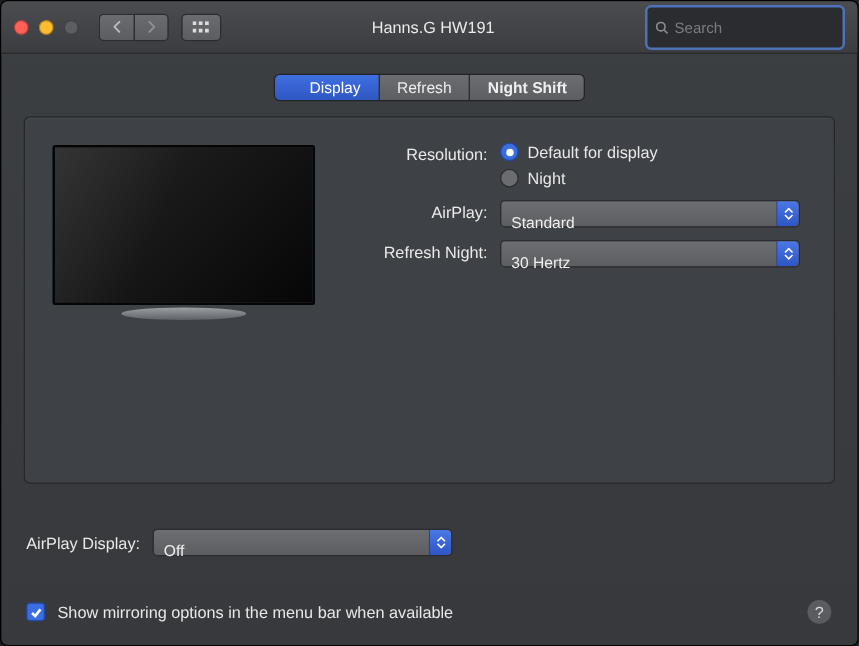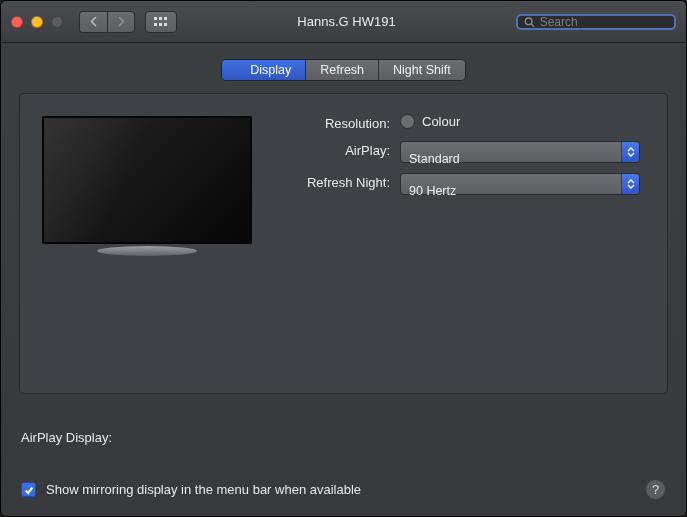--- a/index.html
+++ b/index.html
@@ -54,21 +54,21 @@
     border: 1px solid #2c2d30;
     border-radius: 4px;
     display: flex; align-items: center; justify-content: center;
     color: #dcdcdc;
   }
   .title {
     flex: 1; text-align: center; font-weight: 500; color: #eaeaea;
     font-size: 13px;
   }
   .search {
-    width: 160px; height: 16px;
+    width: 160px; height: 36px;
     background: #2a2c2f;
     border: 2px solid #4d72b8;
     border-radius: 5px;
     display: flex; align-items: center;
     padding: 0 6px; gap: 5px;
   }
   .search input {
     background: transparent; border: none; outline: none;
     color: #ccc; font-size: 12px; width: 100%;
   }
@@ -87,21 +87,21 @@
     display: flex; border-radius: 5px; overflow: hidden;
     border: 1px solid #232427;
   }
   .seg-item {
     height: 20px; padding: 0 14px; display: flex; align-items: center;
     font-size: 12.5px;
     background: linear-gradient(#6b6d71,#5c5e62);
     border-right: 1px solid #2e2f32;
     color: #eee;
   }
-  .seg-item:last-child { border-right: none; }
+  .seg-item:last-child { border-right: none; font-weight: bold; }
   .seg-item.active {
     background: linear-gradient(#3f6fe0,#2f57c2);
     color: #fff;
     padding-left: 28px;
   }
   .panel {
     flex: 1;
     background: #3e4145;
     border: 1px solid #262729;
     border-radius: 5px;
@@ -258,65 +258,80 @@
     <div class="panel">
       <div class="monitor">
         <div class="screen"></div>
         <div class="stand"></div>
       </div>
 
       <div class="settings">
         <div class="lbl">Resolution:</div>
         <div class="radio-group">
           <label class="radio">
+            <span class="radio-dot checked"></span>
+            <span>Default for display</span>
+          </label>
+          <label class="radio">
             <span class="radio-dot"></span>
-            <span>Colour</span>
+            <span>Night</span>
           </label>
         </div>
 
         <div class="lbl">AirPlay:</div>
         <div class="select">
           <span>Standard</span>
           <span class="arrows">
             <svg viewBox="0 0 8 5">
                 <path d="M1 4 4 1 7 4" fill="none" stroke="#fff" stroke-width="1.3"></path>
               </svg>
             <svg viewBox="0 0 8 5">
                 <path d="M1 1 4 4 7 1" fill="none" stroke="#fff" stroke-width="1.3"></path>
               </svg>
           </span>
         </div>
 
         <div class="lbl">Refresh Night:</div>
         <div class="select">
-          <span>90 Hertz</span>
+          <span>30 Hertz</span>
           <span class="arrows">
             <svg viewBox="0 0 8 5">
                 <path d="M1 4 4 1 7 4" fill="none" stroke="#fff" stroke-width="1.3"></path>
               </svg>
             <svg viewBox="0 0 8 5">
                 <path d="M1 1 4 4 7 1" fill="none" stroke="#fff" stroke-width="1.3"></path>
               </svg>
           </span>
         </div>
       </div>
     </div>
 
     <div class="bottom">
       <div class="row">
         <span>AirPlay Display:</span>
+        <div class="select wide">
+          <span>Off</span>
+          <span class="arrows">
+            <svg viewBox="0 0 8 5">
+                <path d="M1 4 4 1 7 4" fill="none" stroke="#fff" stroke-width="1.3"></path>
+              </svg>
+            <svg viewBox="0 0 8 5">
+                <path d="M1 1 4 4 7 1" fill="none" stroke="#fff" stroke-width="1.3"></path>
+              </svg>
+          </span>
+        </div>
         <div class="flex-spacer"></div>
       </div>
       <div class="row">
         <span class="check">
           <svg viewBox="0 0 12 12">
               <path d="M2 6.5 5 9.5 10 3"></path>
             </svg>
         </span>
-        <span>Show mirroring display in the menu bar when available</span>
+        <span>Show mirroring options in the menu bar when available</span>
         <div class="help">
           <span>?</span>
         </div>
       </div>
     </div>
 
   </div>
 </div>
 
 </body></html>

